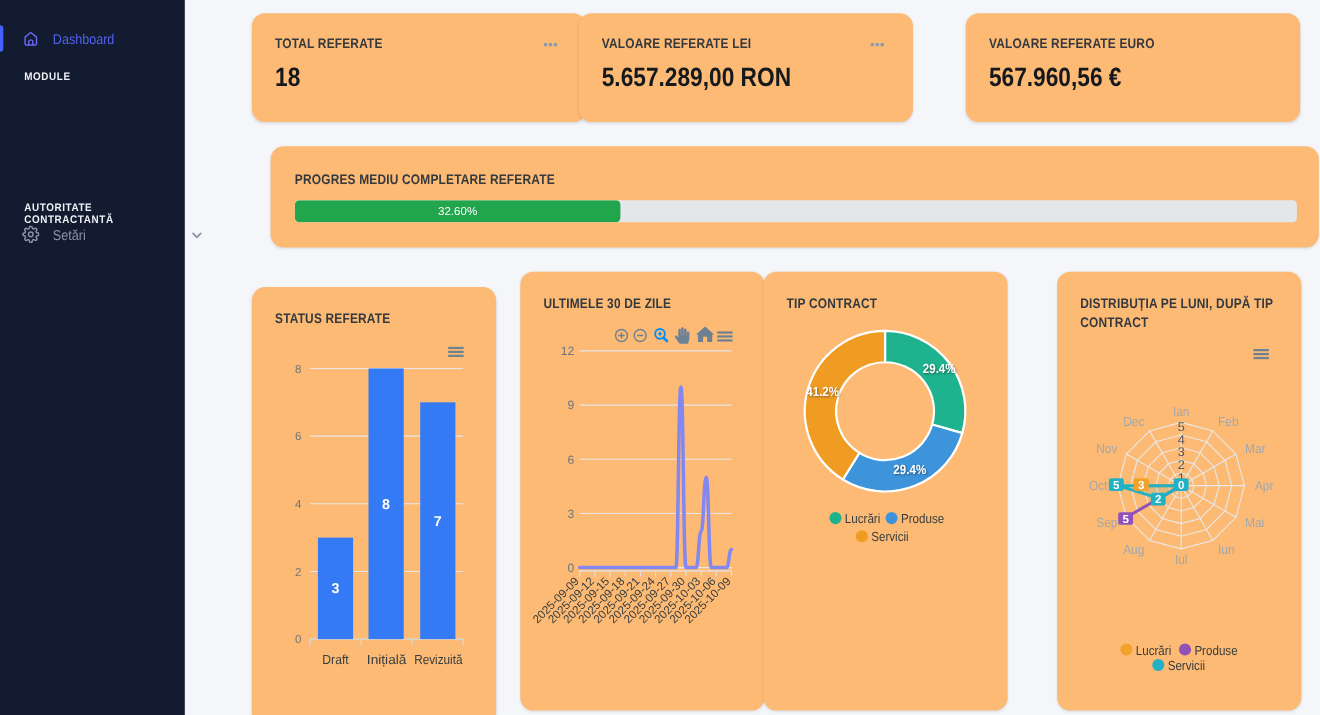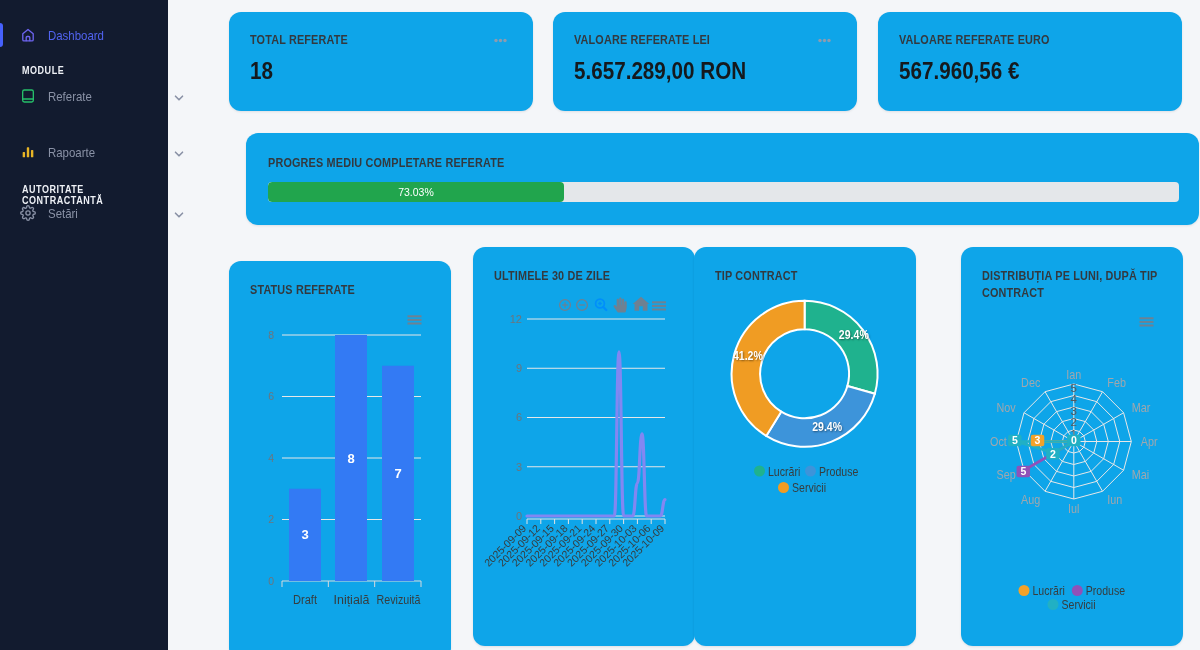--- a/index.html
+++ b/index.html
@@ -1,57 +1,36 @@
 <!DOCTYPE html>
 <html><head><meta charset="utf-8"><style>
 * { margin:0; padding:0; box-sizing:border-box; }
 html,body { width:1200px; height:650px; overflow:hidden; }
 body { font-family:"Liberation Sans", sans-serif; background:#f4f6f9; position:relative; }
-.card { position:absolute; background:#0ea5e9; border-radius:12px; box-shadow:0 1px 3px rgba(16,24,40,.06), 0 1px 2px rgba(16,24,40,.04); }
+.card { position:absolute; background:#fdba74; border-radius:12px; box-shadow:0 1px 3px rgba(16,24,40,.06), 0 1px 2px rgba(16,24,40,.04); }
 .ctitle { font-size:12.6px; font-weight:bold; color:#33393f; letter-spacing:.2px; transform:scaleX(.86); transform-origin:left center; white-space:nowrap; }
 .bignum { font-size:24px; font-weight:bold; color:#15191d; transform:scaleX(.86); transform-origin:left center; white-space:nowrap; }
 
 #sidebar { position:absolute; left:0; top:0; width:168px; height:650px; background:#121b2f; }
 .sect { font-size:10px; font-weight:bold; color:#eef1f6; letter-spacing:.6px; position:absolute; left:22px; transform:scaleX(.9); transform-origin:left center; }
 .mitem { position:absolute; left:0; width:208px; height:28px; }
 .mitem .ic { position:absolute; left:20px; top:6px; }
 .mitem .lbl { position:absolute; left:48px; top:6.5px; font-size:13px; color:#8a92a6; transform:scaleX(.88); transform-origin:left center; }
 .mitem .chv { position:absolute; left:173px; top:8px; }
 </style></head><body>
 <div id="sidebar">
     <div style="position:absolute;left:0;top:23px;width:3px;height:24px;background:#4661fd;border-radius:0 3px 3px 0"></div>
     <div class="mitem" style="top:21px">
       <span class="ic"><svg width="16" height="16" viewBox="0 0 24 24" fill="none" stroke="#6d64f0" stroke-width="2" stroke-linecap="round" stroke-linejoin="round">
           <path d="M4.2 10.2 L12 3.8 L19.8 10.2 L19.8 19 Q19.8 20.8 18 20.8 L6 20.8 Q4.2 20.8 4.2 19 Z"></path>
           <path d="M9.3 20.5 L9.3 15.8 Q9.3 14.2 10.9 14.2 L13.1 14.2 Q14.7 14.2 14.7 15.8 L14.7 20.5"></path>
         </svg></span>
       <span class="lbl" style="color:#5163ef">Dashboard</span>
     </div>
     <div class="sect" style="top:65px">MODULE</div>
-    <div class="mitem" style="top:82px">
-      <span class="ic"><svg width="16" height="16" viewBox="0 0 24 24" fill="none" stroke="#26c06a" stroke-width="2" stroke-linecap="round" stroke-linejoin="round">
-          <rect x="4" y="3" width="16" height="18" rx="2.5"></rect>
-          <line x1="4" y1="16.5" x2="20" y2="16.5"></line>
-        </svg></span>
-      <span class="lbl">Referate</span>
-      <span class="chv"><svg width="12" height="12" viewBox="0 0 12 12" fill="none" stroke="#8a92a6" stroke-width="1.6" stroke-linecap="round" stroke-linejoin="round">
-          <path d="M2.5 4.2 L6 7.8 L9.5 4.2"></path>
-        </svg></span>
-    </div>
-    <div class="mitem" style="top:138px">
-      <span class="ic"><svg width="16" height="16" viewBox="0 0 24 24" fill="#e8b525">
-          <rect x="4" y="12" width="3.6" height="8" rx="1"></rect>
-          <rect x="10.2" y="5" width="3.6" height="15" rx="1"></rect>
-          <rect x="16.4" y="9" width="3.6" height="11" rx="1"></rect>
-        </svg></span>
-      <span class="lbl">Rapoarte</span>
-      <span class="chv"><svg width="12" height="12" viewBox="0 0 12 12" fill="none" stroke="#8a92a6" stroke-width="1.6" stroke-linecap="round" stroke-linejoin="round">
-          <path d="M2.5 4.2 L6 7.8 L9.5 4.2"></path>
-        </svg></span>
-    </div>
     <div class="sect" style="top:183.5px">AUTORITATE CONTRACTANTĂ</div>
     <div class="mitem" style="top:199px">
       <span class="ic"><svg width="16" height="16" viewBox="0 0 24 24" fill="none" stroke="#8a92a6" stroke-width="2" stroke-linecap="round" stroke-linejoin="round">
           <circle cx="12" cy="12" r="3.2"></circle>
           <path d="M19.4 15a1.65 1.65 0 0 0 .33 1.82l.06.06a2 2 0 1 1-2.83 2.83l-.06-.06a1.65 1.65 0 0 0-1.82-.33 1.65 1.65 0 0 0-1 1.51V21a2 2 0 1 1-4 0v-.09a1.65 1.65 0 0 0-1-1.51 1.65 1.65 0 0 0-1.82.33l-.06.06a2 2 0 1 1-2.83-2.83l.06-.06a1.65 1.65 0 0 0 .33-1.82 1.65 1.65 0 0 0-1.51-1H3a2 2 0 1 1 0-4h.09a1.65 1.65 0 0 0 1.51-1 1.65 1.65 0 0 0-.33-1.82l-.06-.06a2 2 0 1 1 2.83-2.83l.06.06a1.65 1.65 0 0 0 1.82.33h.01a1.65 1.65 0 0 0 1-1.51V3a2 2 0 1 1 4 0v.09a1.65 1.65 0 0 0 1 1.51 1.65 1.65 0 0 0 1.82-.33l.06-.06a2 2 0 1 1 2.83 2.83l-.06.06a1.65 1.65 0 0 0-.33 1.82v.01a1.65 1.65 0 0 0 1.51 1H21a2 2 0 1 1 0 4h-.09a1.65 1.65 0 0 0-1.51 1z"></path>
         </svg></span>
       <span class="lbl">Setări</span>
       <span class="chv"><svg width="12" height="12" viewBox="0 0 12 12" fill="none" stroke="#8a92a6" stroke-width="1.6" stroke-linecap="round" stroke-linejoin="round">
           <path d="M2.5 4.2 L6 7.8 L9.5 4.2"></path>
         </svg></span>
@@ -59,38 +38,38 @@
   </div>
 <div class="card" style="left:229px;top:12px;width:304px;height:99px">
     <div class="ctitle" style="position:absolute;left:21px;top:21px">TOTAL REFERATE</div>
     <div class="bignum" style="position:absolute;left:21px;top:45px">18</div>
     <svg style="position:absolute;right:26px;top:26px" width="13" height="5" viewBox="0 0 13 5">
       <circle cx="2" cy="2.5" r="1.7" fill="#8c9cb0"></circle>
       <circle cx="6.5" cy="2.5" r="1.7" fill="#8c9cb0"></circle>
       <circle cx="11" cy="2.5" r="1.7" fill="#8c9cb0"></circle>
     </svg>
   </div>
-<div class="card" style="left:553px;top:12px;width:304px;height:99px">
+<div class="card" style="left:526px;top:12px;width:304px;height:99px">
     <div class="ctitle" style="position:absolute;left:21px;top:21px">VALOARE REFERATE LEI</div>
     <div class="bignum" style="position:absolute;left:21px;top:45px">5.657.289,00 RON</div>
     <svg style="position:absolute;right:26px;top:26px" width="13" height="5" viewBox="0 0 13 5">
       <circle cx="2" cy="2.5" r="1.7" fill="#8c9cb0"></circle>
       <circle cx="6.5" cy="2.5" r="1.7" fill="#8c9cb0"></circle>
       <circle cx="11" cy="2.5" r="1.7" fill="#8c9cb0"></circle>
     </svg>
   </div>
 <div class="card" style="left:878px;top:12px;width:304px;height:99px">
     <div class="ctitle" style="position:absolute;left:21px;top:21px">VALOARE REFERATE EURO</div>
     <div class="bignum" style="position:absolute;left:21px;top:45px">567.960,56 €</div>
   </div>
 <div class="card" style="left:246px;top:133px;width:953px;height:92px">
     <div class="ctitle" style="position:absolute;left:22px;top:23px">PROGRES MEDIU COMPLETARE REFERATE</div>
     <div style="position:absolute;left:22px;top:49px;width:911px;height:20px;background:#e4e7ea;border-radius:4px;overflow:hidden">
       <div style="position:absolute;left:0;top:0;width:296px;height:20px;background:#21a54d;border-radius:4px;"></div>
-      <div style="position:absolute;left:0;top:0;width:296px;height:20px;line-height:20px;text-align:center;font-size:10.5px;color:#fff">73.03%</div>
+      <div style="position:absolute;left:0;top:0;width:296px;height:20px;line-height:20px;text-align:center;font-size:10.5px;color:#fff">32.60%</div>
     </div>
   </div>
 <div class="card" style="left:229px;top:261px;width:222px;height:399px">
     <div class="ctitle" style="position:absolute;left:21px;top:21px;line-height:17px">STATUS REFERATE</div>
     <div style="position:absolute;left:0;top:0"><svg width="222" height="399" viewBox="0 0 222 399" font-family="Liberation Sans, sans-serif">
         <rect x="178.5" y="54.3" width="14" height="2" fill="#6e8192"></rect>
         <rect x="178.5" y="57.9" width="14" height="2" fill="#6e8192"></rect>
         <rect x="178.5" y="61.5" width="14" height="2" fill="#6e8192"></rect>
         <line x1="53" y1="258.50" x2="192" y2="258.50" stroke="#e7e7e7" stroke-width="1"></line>
         <line x1="53" y1="197.00" x2="192" y2="197.00" stroke="#e7e7e7" stroke-width="1"></line>

